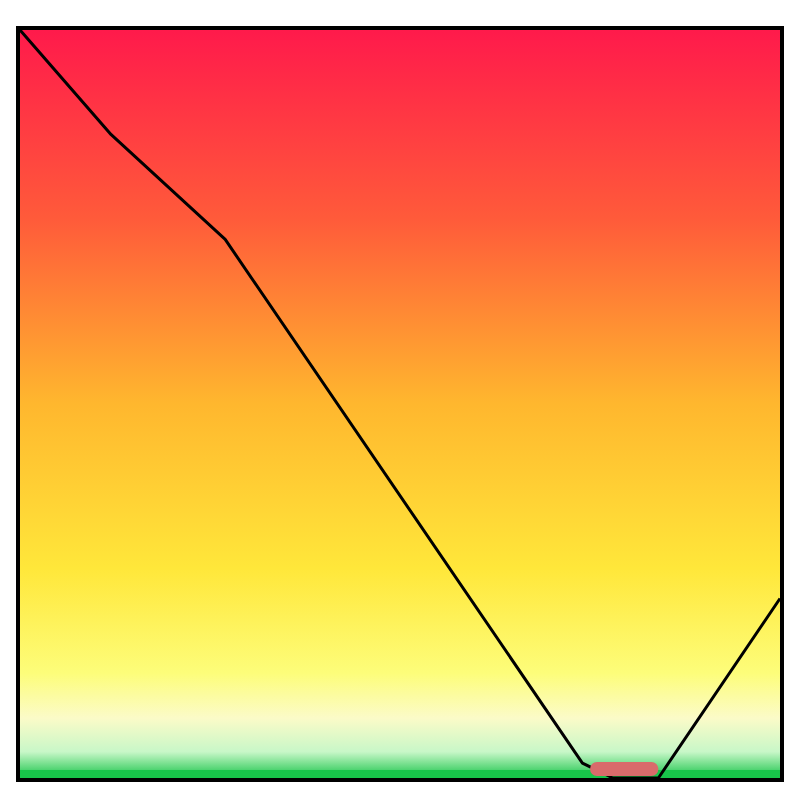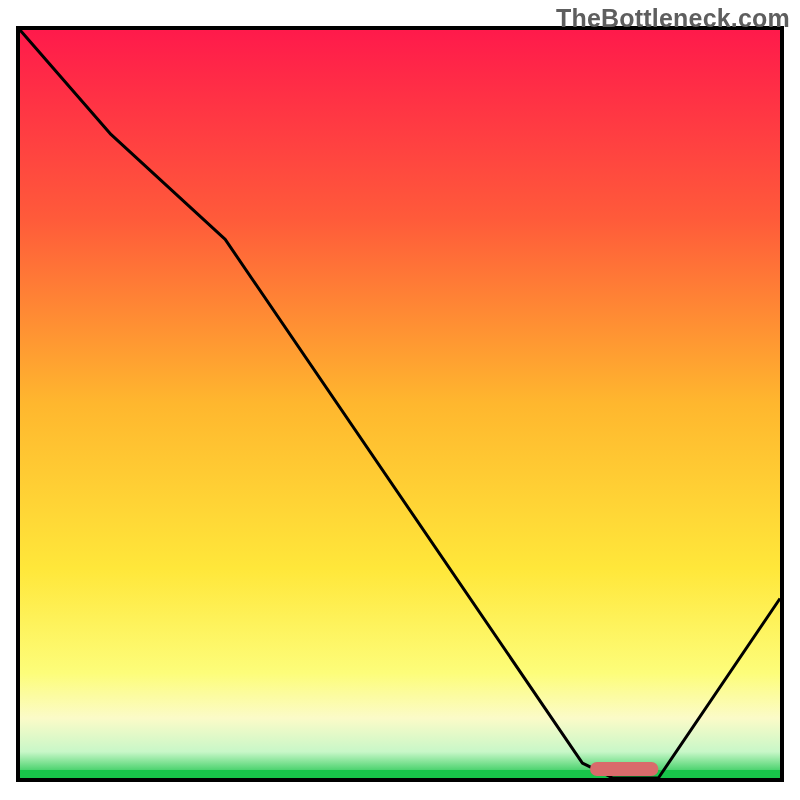--- a/index.html
+++ b/index.html
@@ -25,21 +25,20 @@
     color: #5e5e5e;
     letter-spacing: 0.2px;
     z-index: 5;
   }
   svg { display: block; }
 </style>
 </head>
 <body>
 
 <div class="stage">
-  <div class="watermark">TheBottleneck.com</div>
 
   <svg id="chart-svg" width="800" height="800" viewBox="0 0 800 800">
     <defs>
       <linearGradient id="bgGrad" x1="0" y1="0" x2="0" y2="1">
           <stop offset="0%" stop-color="#ff1a4b"></stop>
           <stop offset="25%" stop-color="#ff5a3a"></stop>
           <stop offset="50%" stop-color="#ffb72e"></stop>
           <stop offset="72%" stop-color="#ffe73a"></stop>
           <stop offset="86%" stop-color="#fdfd7a"></stop>
           <stop offset="92%" stop-color="#fbfbc8"></stop>

